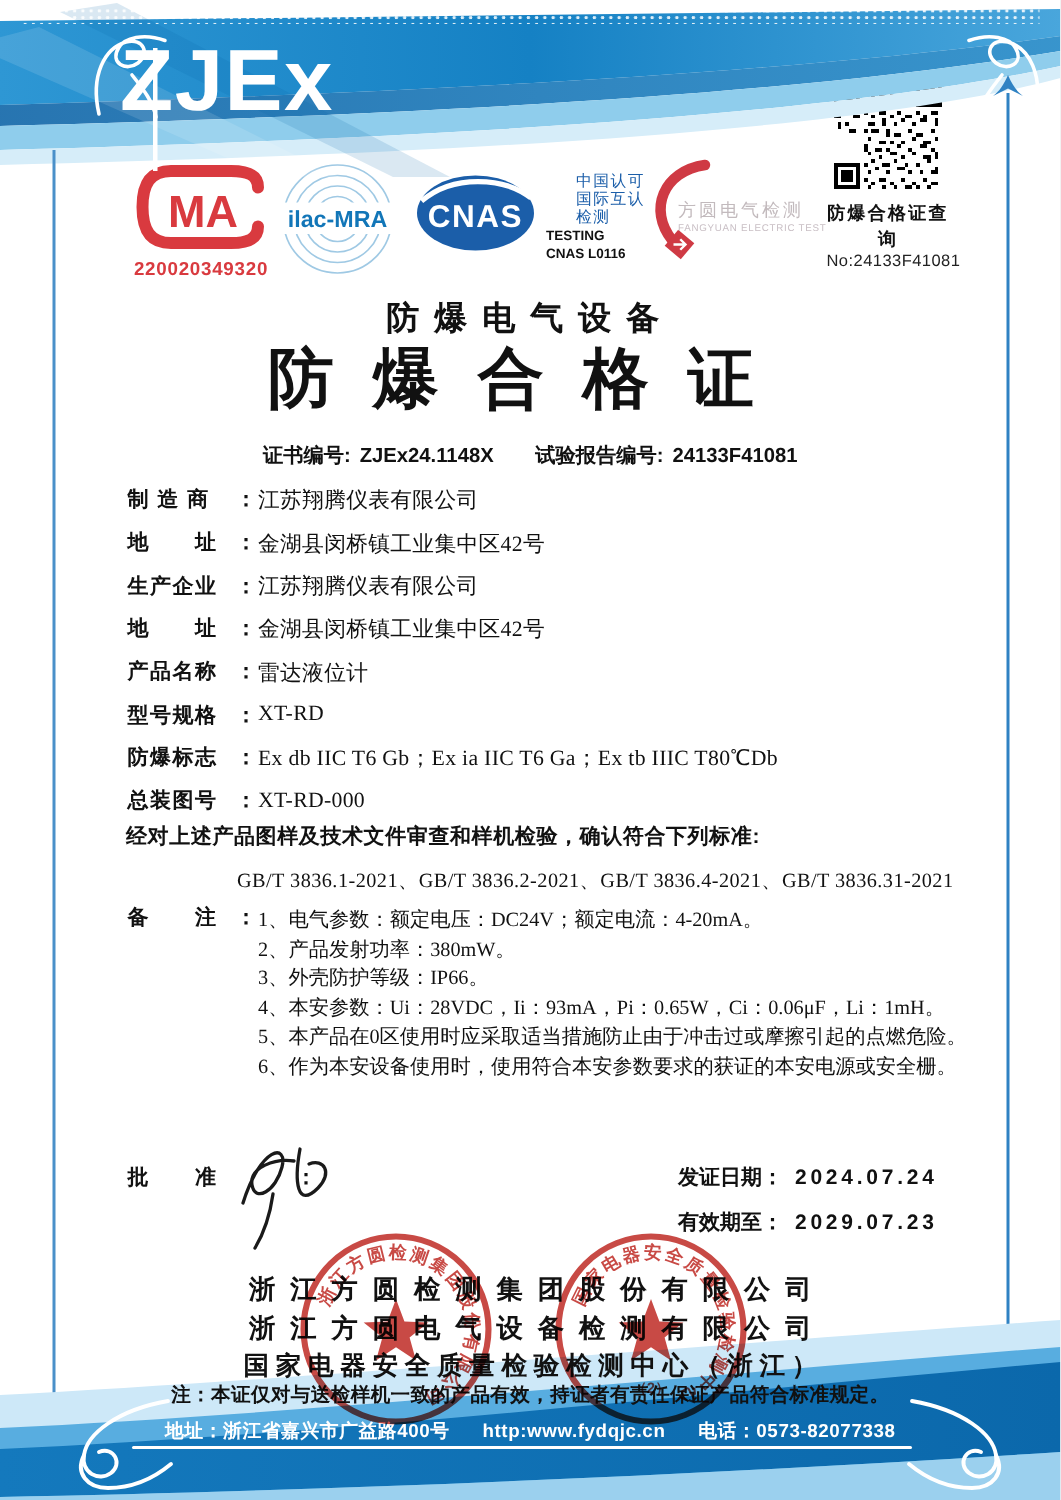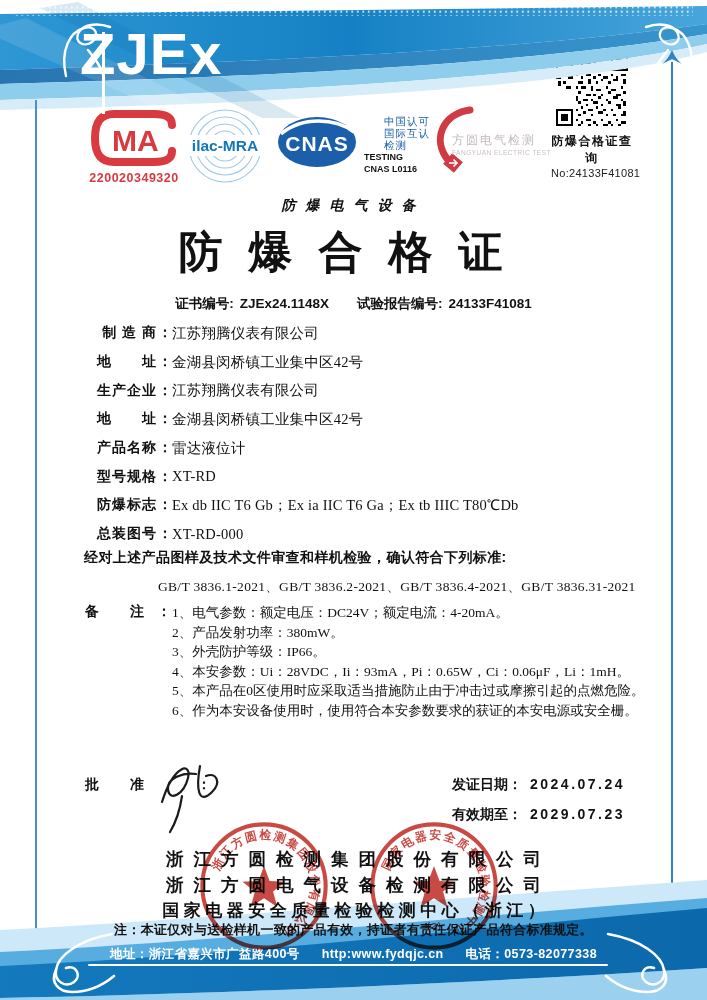--- a/index.html
+++ b/index.html
@@ -29,31 +29,31 @@
   .cen{font-size:9px;font-weight:bold;color:#111;line-height:11px;margin-top:1px;}
   .fy{left:426px;top:104px;width:112px;height:76px;}
   .fy-txt{position:absolute;left:26px;top:28px;white-space:nowrap;}
   .fyn{font-size:12px;color:#b4a9ad;letter-spacing:2px;opacity:.8;}
   .fys{font-size:6.5px;color:#c9bfc5;letter-spacing:.5px;}
   .qr{left:551px;top:54px;width:82px;text-align:center;}
   .qr-caption{font-size:12px;font-weight:bold;letter-spacing:1.5px;margin-top:3px;}
   .qr-number{font-size:11px;color:#222;letter-spacing:.3px;}
 
   
-  .category{top:197px;width:100%;text-align:center;font-size:14px;font-weight:bold;
-            letter-spacing:10px;padding-left:0;box-sizing:border-box;font-style:italic;}
+  .category{top:197px;width:100%;text-align:center;font-size:22px;font-weight:bold;
+            letter-spacing:10px;padding-left:0;box-sizing:border-box;}
   .main-title{top:223px;width:100%;text-align:center;font-size:44px;font-weight:bold;
               letter-spacing:26px;box-sizing:border-box;}
   .certline{top:295px;width:100%;text-align:center;font-size:13.5px;font-weight:bold;}
   .clgroup{margin:0 12px;}
   .clval{margin-left:6px;}
 
   
   .fields{left:85px;top:319px;}
-  .frow{display:flex;align-items:center;height:28.7px;font-size:14px;text-align:right;}
+  .frow{display:flex;align-items:center;height:28.7px;font-size:14px;}
   .flabel{width:72px;font-weight:bold;white-space:pre;letter-spacing:1px;}
   .fcolon{width:15px;font-weight:bold;}
   .fvalue{font-family:"Liberation Serif",serif;font-size:14.5px;letter-spacing:.2px;}
 
   .statement{left:84px;top:549px;font-size:14px;font-weight:bold;letter-spacing:.4px;}
   .standards{left:158px;top:578px;font-size:13.5px;font-family:"Liberation Serif",serif;letter-spacing:.3px;}
 
   .remarks{left:85px;top:603px;display:flex;font-size:14px;}
   .rlabel{width:72px;font-weight:bold;white-space:pre;letter-spacing:1px;}
   .ritems{width:482px;font-size:13.5px;line-height:19.6px;font-family:"Liberation Serif",serif;}

